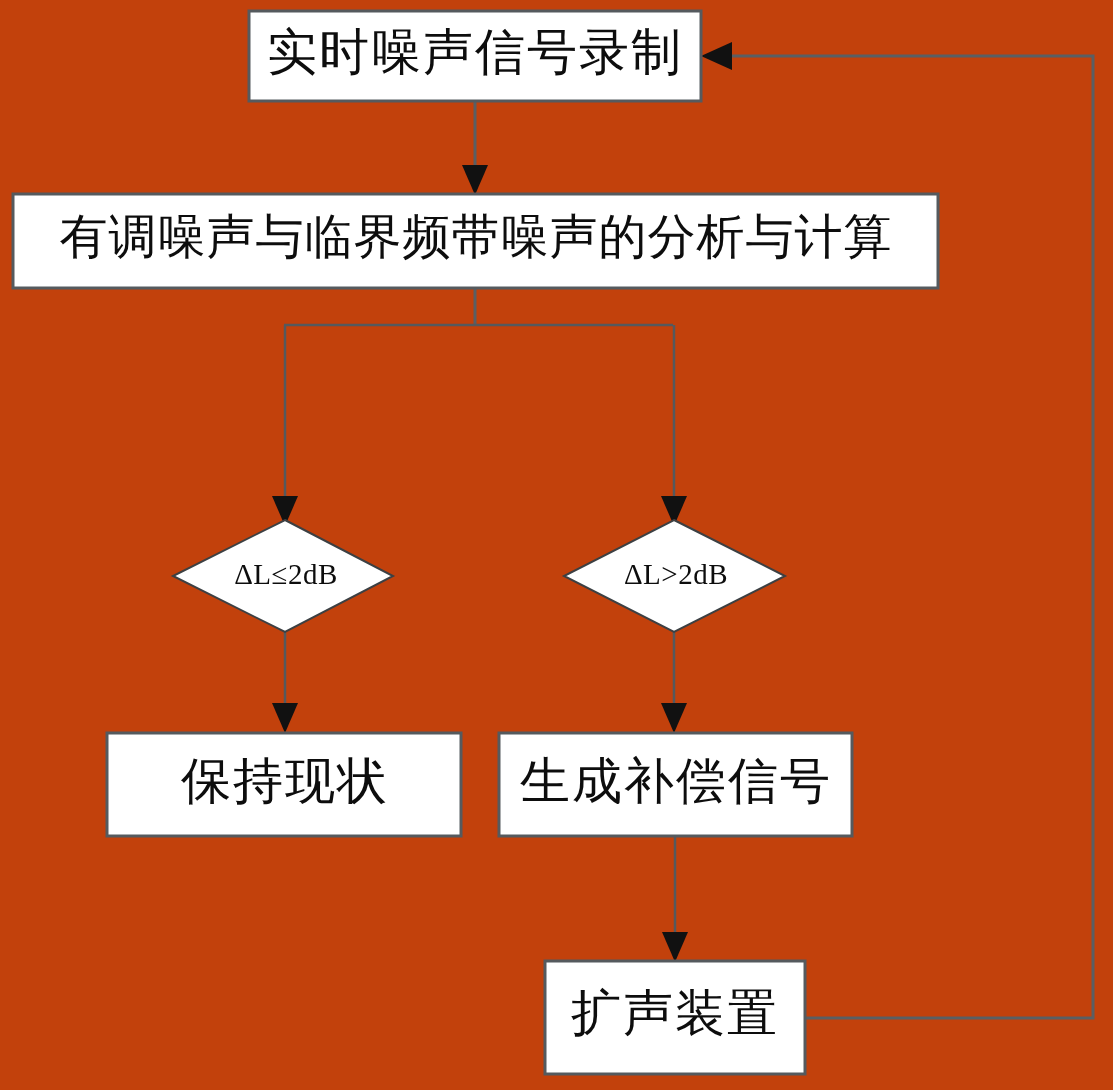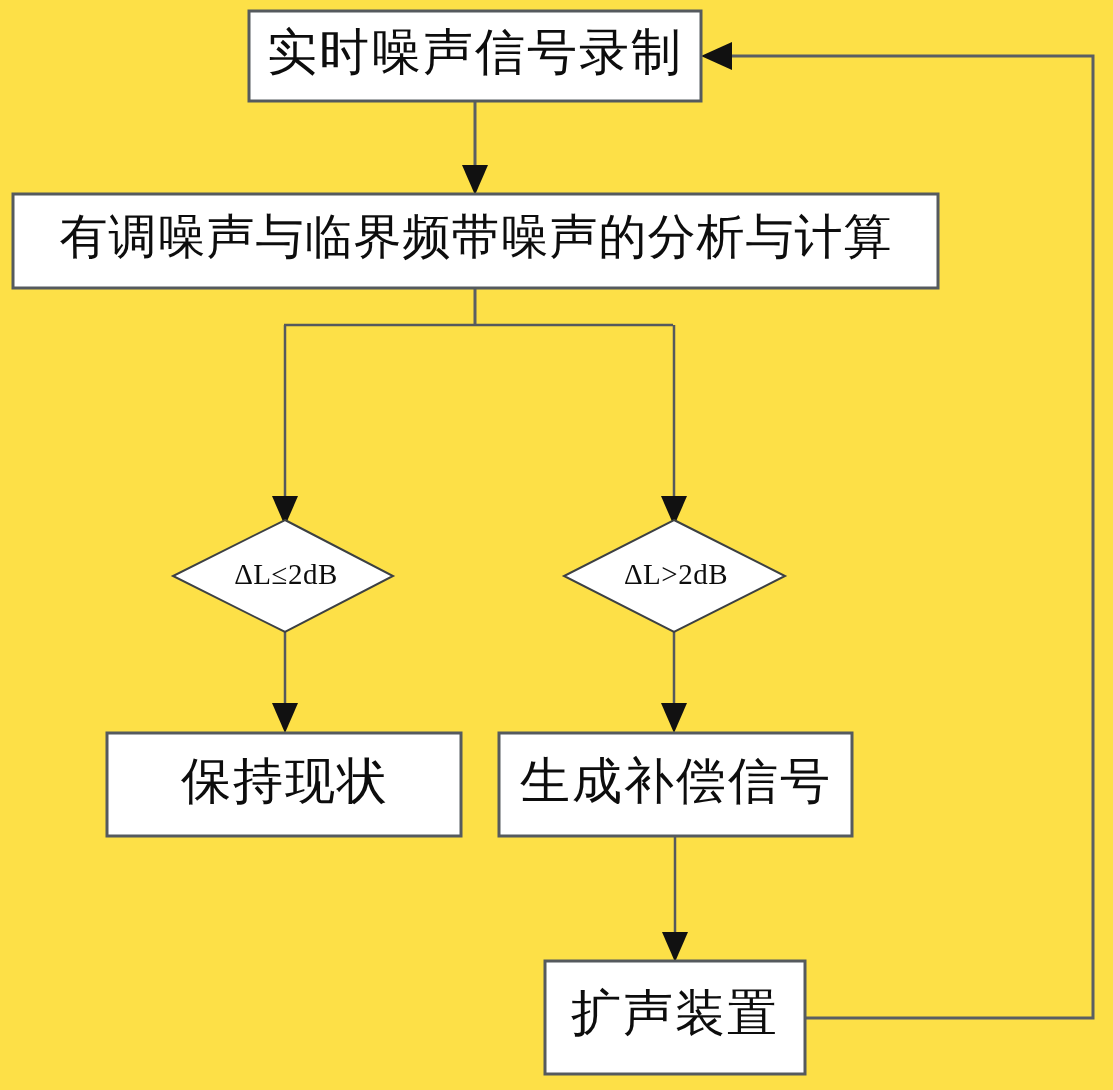--- a/index.html
+++ b/index.html
@@ -7,21 +7,21 @@
     padding: 0;
     background: #ffffff;
   }
   body {
     font-family: "Liberation Serif", "DejaVu Serif", serif;
   }
   #canvas {
     position: relative;
     width: 1113px;
     height: 1090px;
-    background: #fde047;
+    background: #c2410c;
     overflow: hidden;
   }
   #flow-svg {
     position: absolute;
     left: 0;
     top: 0;
     width: 1113px;
     height: 1090px;
   }
   .node-box {

